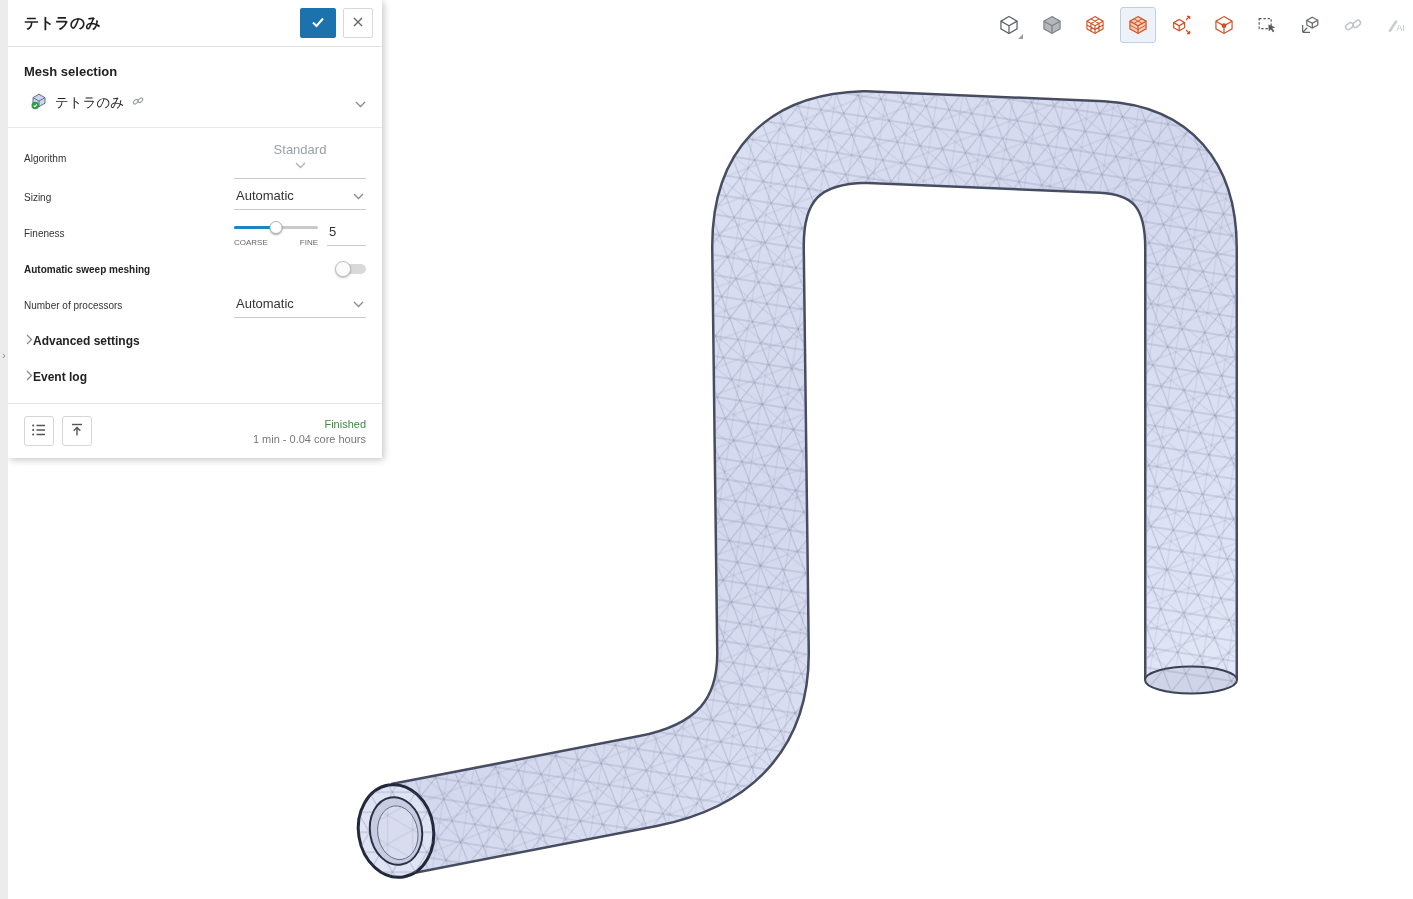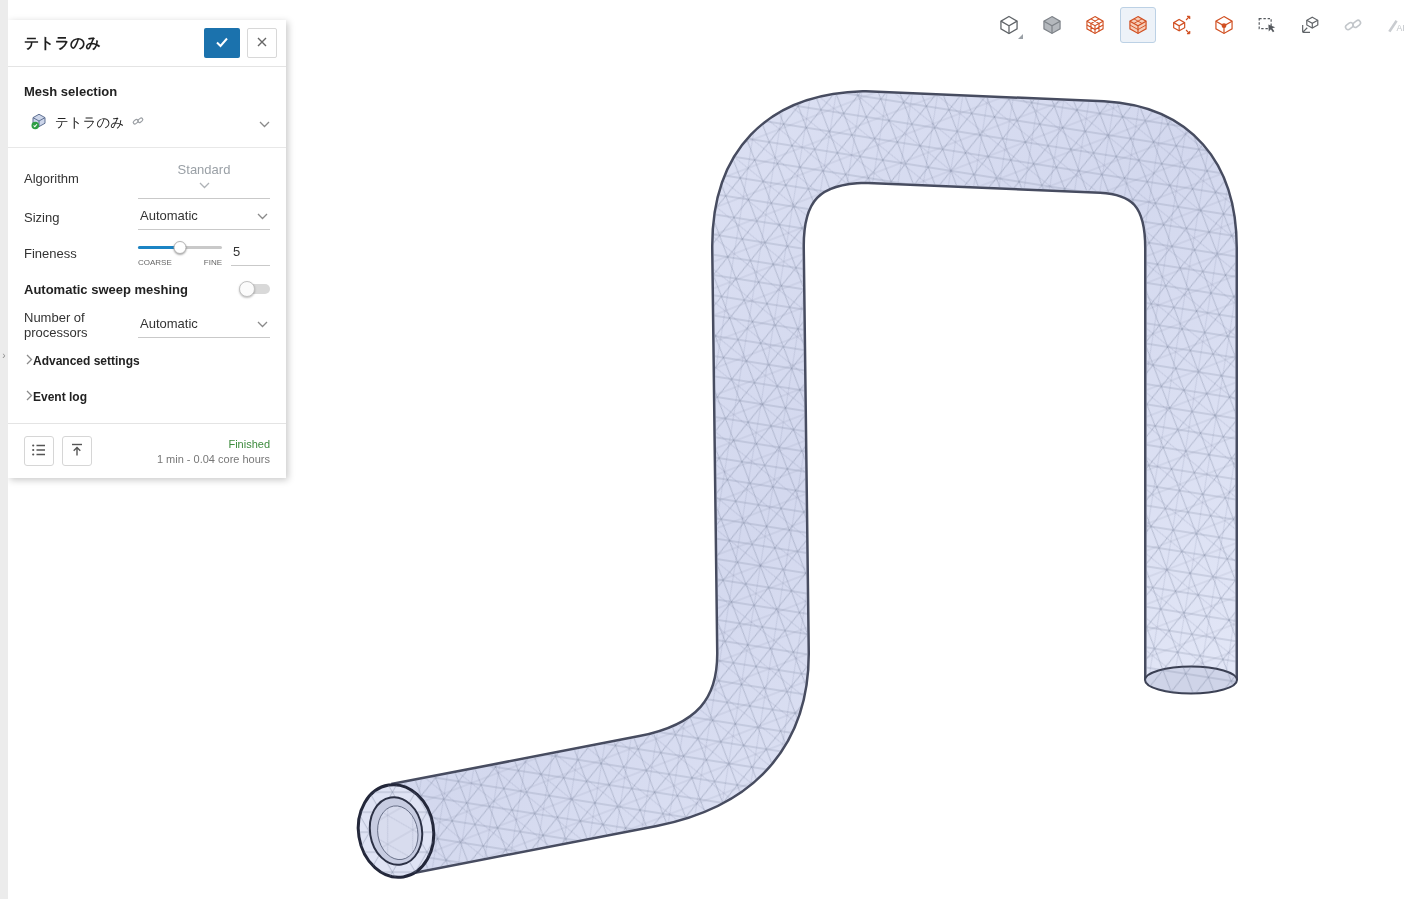--- a/index.html
+++ b/index.html
@@ -10,41 +10,41 @@
   }
 
   
   .viewport-svg { position:absolute; inset:0; }
 
   
   .left-strip { position:absolute; left:0; top:0; width:8px; height:899px; background:#ececec; z-index:6; }
   .collapse-handle { position:absolute; left:0; top:342px; width:8px; height:26px; display:flex; align-items:center; justify-content:center; color:#8d8d8d; font-size:10px; cursor:pointer; }
 
   
-  .panel { position:absolute; left:8px; top:0; width:278px; background:#fff; z-index:5;
-           box-shadow:2px 2px 7px rgba(0,0,0,.22);margin-top:20px; }
+  .panel { position:absolute; left:8px; top:0; width:374px; background:#fff; z-index:5;
+           box-shadow:2px 2px 7px rgba(0,0,0,.22); }
   .panel-header { display:flex; align-items:center; gap:7px; padding:8px 9px 8px 16px; border-bottom:1px solid #e4e4e4; }
   .panel-title { flex:1; font-size:15px; font-weight:700; color:#1f1f1f; }
   .btn-apply { width:36px; height:30px; background:#1b72ad; border:none; border-radius:2px;
                display:flex; align-items:center; justify-content:center; cursor:pointer; }
   .btn-close { width:30px; height:30px; background:#fff; border:1px solid #d8d8d8; border-radius:2px;
                display:flex; align-items:center; justify-content:center; cursor:pointer; }
 
   .panel-body { padding:2px 16px 8px; }
   .section-label { font-size:13px; font-weight:700; color:#222; margin:15px 0 4px; }
 
   .mesh-item { display:flex; align-items:center; gap:7px; padding:9px 0 3px 6px; cursor:pointer; }
   .mesh-item-label { font-size:13.5px; color:#222; }
   .mesh-item .chev { margin-left:auto; }
   .mesh-status { font-size:11px; color:#8a8a8a; padding:0 0 6px 6px; }
 
   .divider { height:1px; background:#e8e8e8; margin:10px -16px; }
 
   .field-row { display:flex; align-items:center; min-height:36px; }
-  .field-label { flex:1; font-size:13px; color:#333; }
+  .field-label { flex:1; font-size:10px; color:#333; }
   .field-label.bold { font-weight:700; color:#222; }
 
   .select { width:132px; display:flex; align-items:center; justify-content:space-between;
             border-bottom:1px solid #c9c9c9; padding:4px 2px 6px; font-size:13px; color:#333; cursor:pointer; }
   .select.disabled { color:#9aa0a6;flex-direction:column; }
 
   .slider-block { width:84px; margin-right:9px; }
   .slider-track { position:relative; height:15px; display:flex; align-items:center; cursor:pointer; }
   .track-bg { height:3px; width:100%; background:#c9c9c9; border-radius:2px; }
   .track-fill { position:absolute; left:0; height:3px; background:#1b84c4; border-radius:2px; width:50%; }

